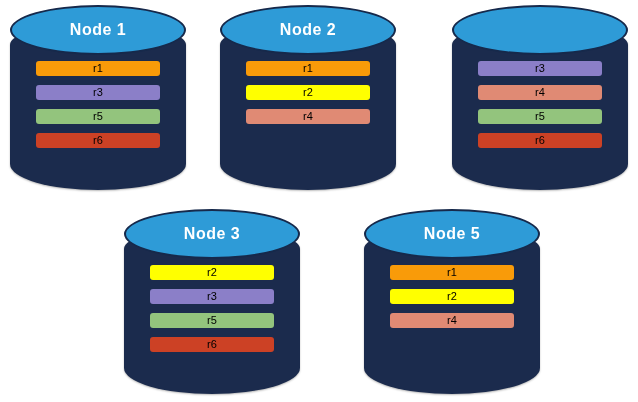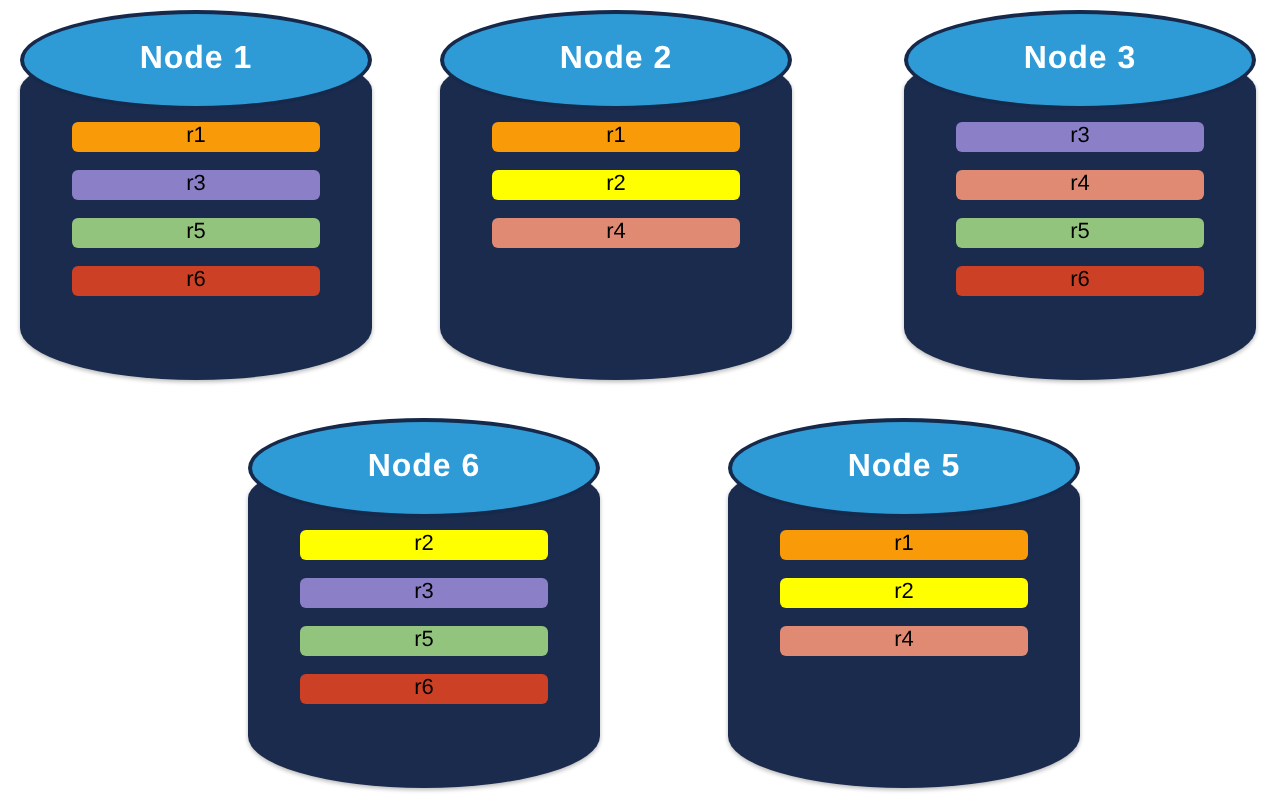--- a/index.html
+++ b/index.html
@@ -114,32 +114,31 @@
       <div class="cyl-label" style="color: rgb(255, 255, 255);">Node  2</div>
       <div class="replicas">
         <div class="replica" style="background: rgb(249, 155, 9);">r1</div>
         <div class="replica" style="background: rgb(255, 255, 0);">r2</div>
         <div class="replica" style="background: rgb(224, 138, 116);">r4</div>
       </div>
     </div>
     <div class="node" style="left: 452px; top: 5px;">
       <div class="cyl-body" style="background: rgb(27, 43, 77);"></div>
       <div class="cyl-top" style="background: rgb(46, 155, 215);"></div>
-      <div class="cyl-label" style="color: rgb(255, 255, 255);">Node  3</div>
       <div class="replicas">
         <div class="replica" style="background: rgb(139, 127, 200);">r3</div>
         <div class="replica" style="background: rgb(224, 138, 116);">r4</div>
         <div class="replica" style="background: rgb(147, 196, 125);">r5</div>
         <div class="replica" style="background: rgb(204, 65, 37);">r6</div>
       </div>
     </div>
     <div class="node" style="left: 124px; top: 209px;">
       <div class="cyl-body" style="background: rgb(27, 43, 77);"></div>
       <div class="cyl-top" style="background: rgb(46, 155, 215);"></div>
-      <div class="cyl-label" style="color: rgb(255, 255, 255);">Node  6</div>
+      <div class="cyl-label" style="color: rgb(255, 255, 255);">Node  3</div>
       <div class="replicas">
         <div class="replica" style="background: rgb(255, 255, 0);">r2</div>
         <div class="replica" style="background: rgb(139, 127, 200);">r3</div>
         <div class="replica" style="background: rgb(147, 196, 125);">r5</div>
         <div class="replica" style="background: rgb(204, 65, 37);">r6</div>
       </div>
     </div>
     <div class="node" style="left: 364px; top: 209px;">
       <div class="cyl-body" style="background: rgb(27, 43, 77);"></div>
       <div class="cyl-top" style="background: rgb(46, 155, 215);"></div>

